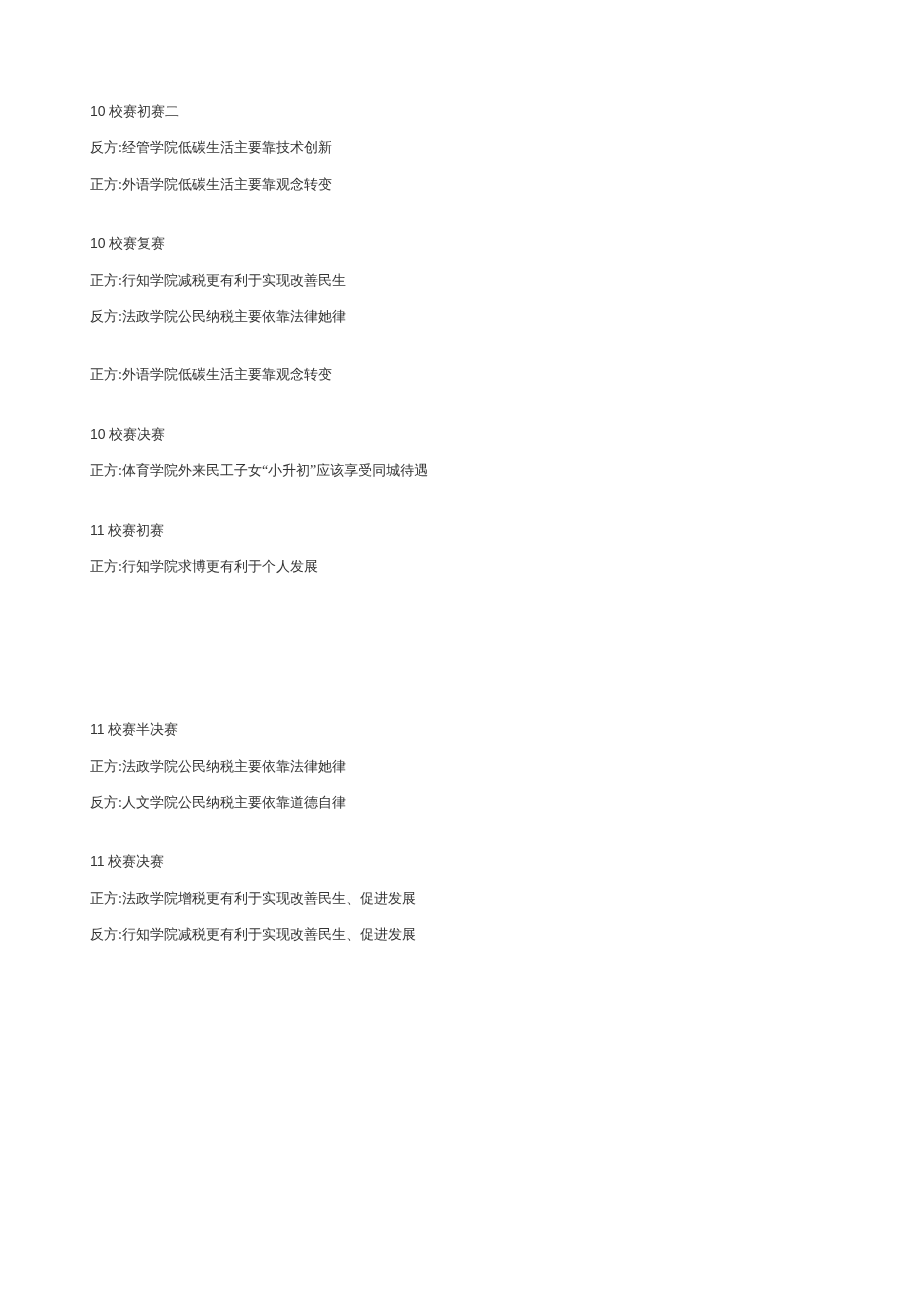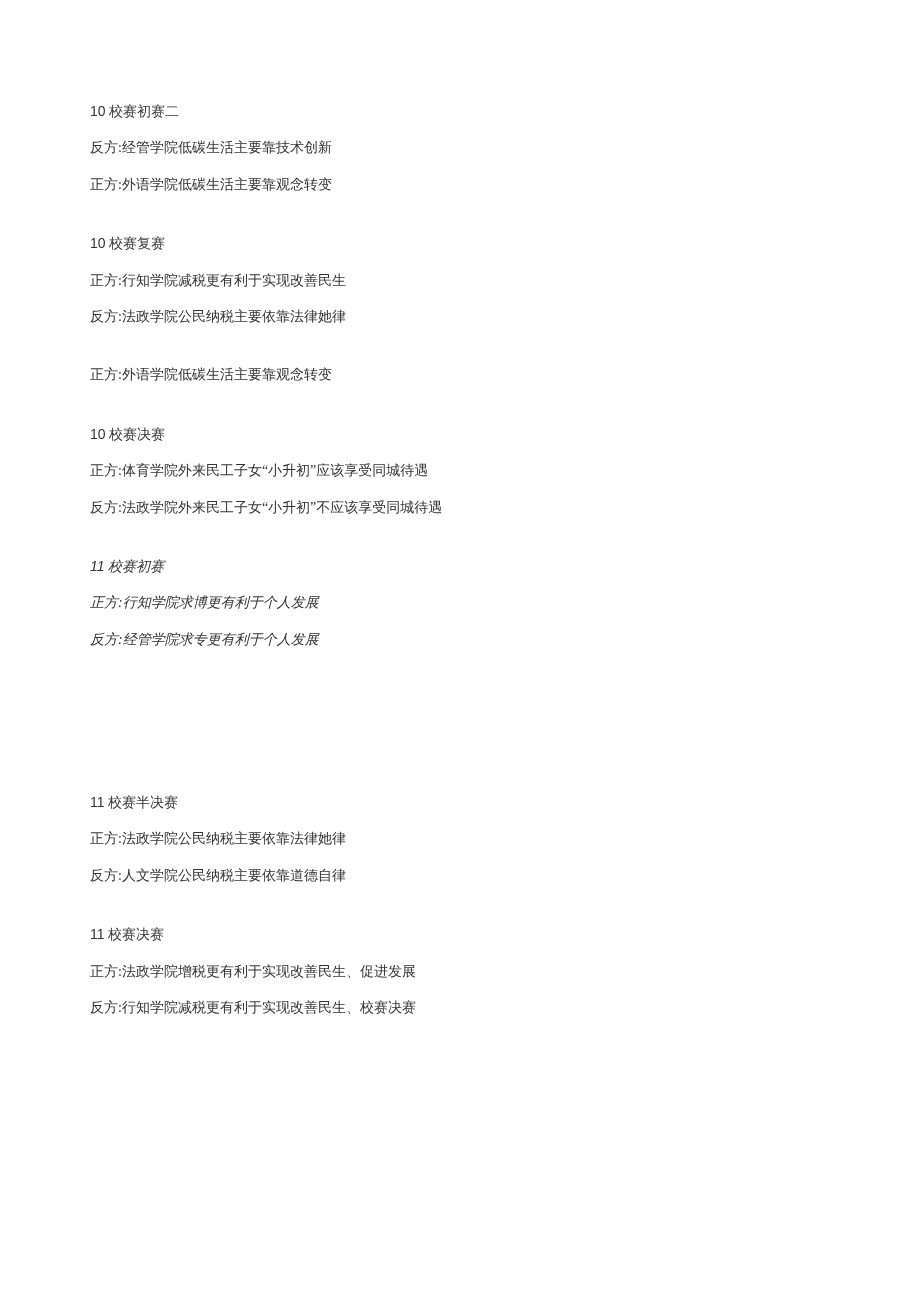--- a/index.html
+++ b/index.html
@@ -18,21 +18,20 @@
       line-height: 1.6;
     }
     .section {
       margin-bottom: 36px;
     }
     .section p {
       margin-bottom: 14px;
     }
     .big-gap {
       margin-bottom: 140px;
-      font-style: italic;
     }
     .num {
       font-family: Arial, sans-serif;
     }
   </style>
 </head>
 <body>
 
 <div class="section">
   <p><span class="num">10</span><span> 校赛初赛二</span></p>
@@ -46,32 +45,30 @@
   <p>反方:法政学院公民纳税主要依靠法律她律</p>
 </div>
 
 <div class="section">
   <p>正方:外语学院低碳生活主要靠观念转变</p>
 </div>
 
 <div class="section">
   <p><span class="num">10</span><span> 校赛决赛</span></p>
   <p>正方:体育学院外来民工子女“小升初”应该享受同城待遇</p>
-  <p>反方:法政学院外来民工子女“小升初”不应该享受同城待遇</p>
 </div>
 
 <div class="section big-gap">
   <p><span class="num">11</span><span> 校赛初赛</span></p>
   <p>正方:行知学院求博更有利于个人发展</p>
-  <p>反方:经管学院求专更有利于个人发展</p>
 </div>
 
 <div class="section">
   <p><span class="num">11</span><span> 校赛半决赛</span></p>
   <p>正方:法政学院公民纳税主要依靠法律她律</p>
   <p>反方:人文学院公民纳税主要依靠道德自律</p>
 </div>
 
 <div class="section">
   <p><span class="num">11</span><span> 校赛决赛</span></p>
   <p>正方:法政学院增税更有利于实现改善民生、促进发展</p>
-  <p>反方:行知学院减税更有利于实现改善民生、校赛决赛</p>
+  <p>反方:行知学院减税更有利于实现改善民生、促进发展</p>
 </div>
 
 </body></html>

